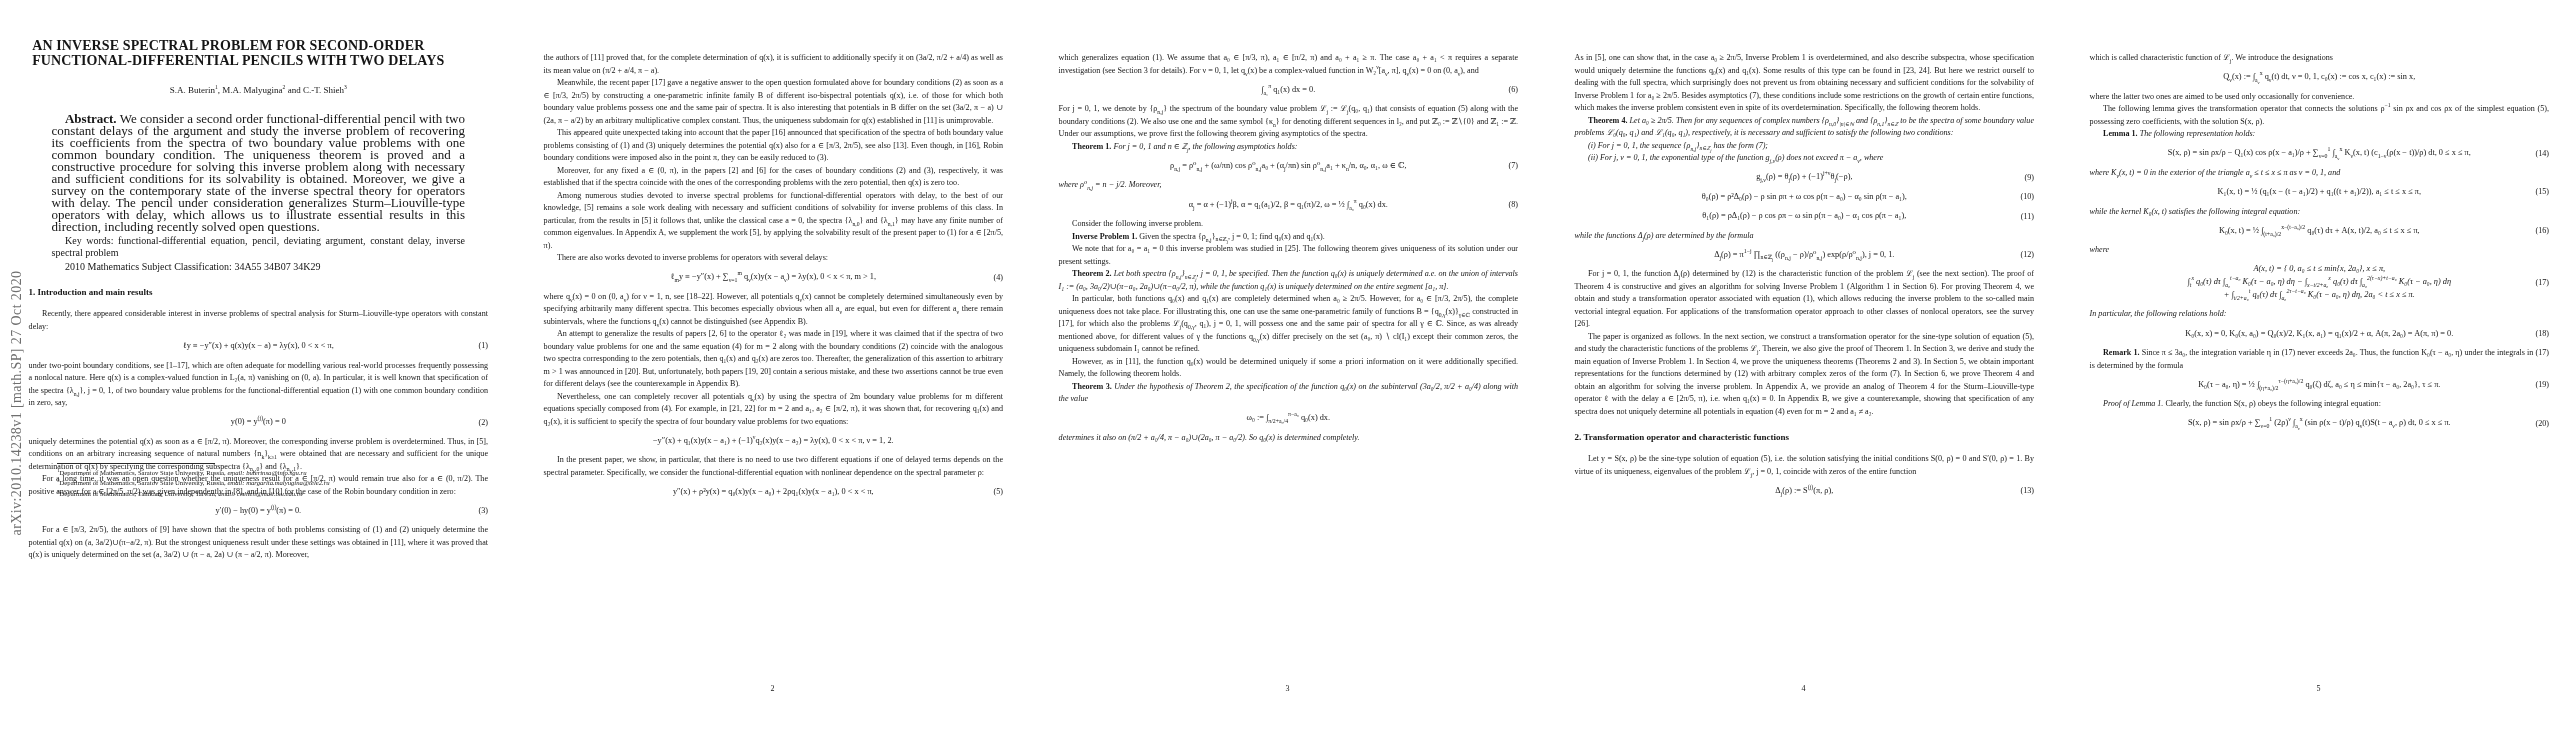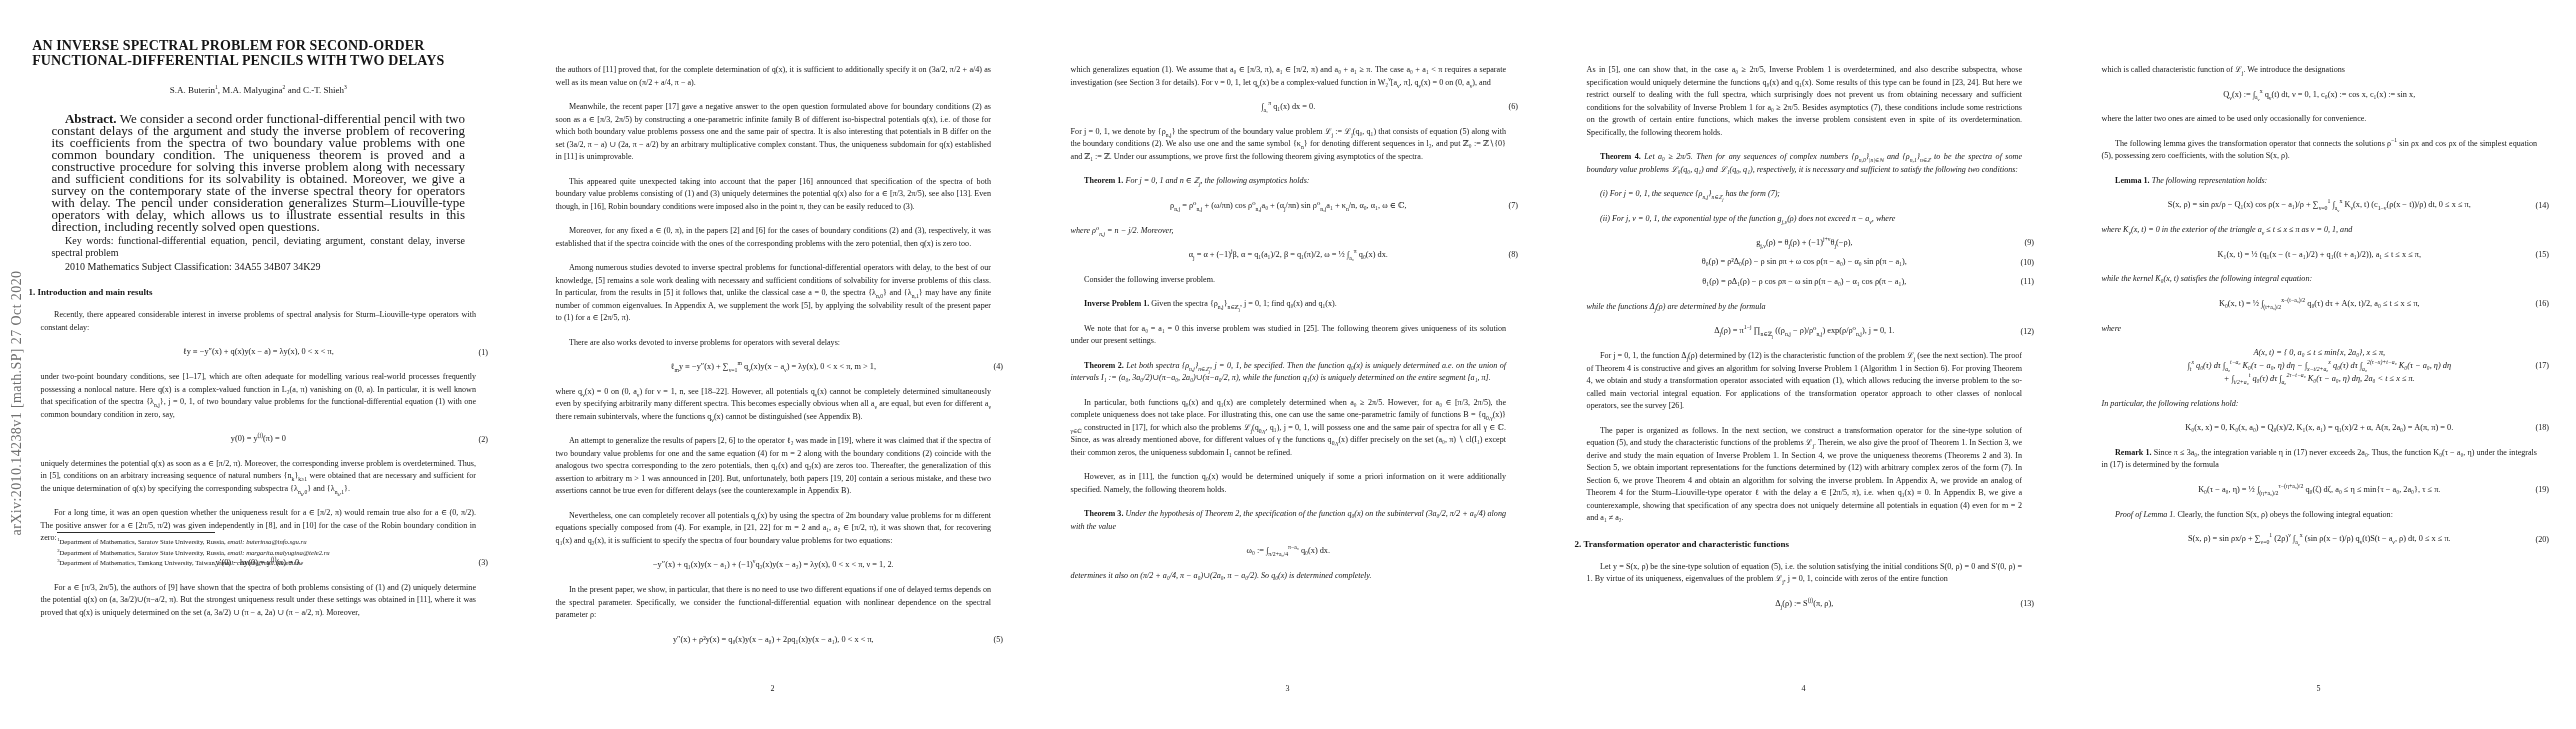--- a/index.html
+++ b/index.html
@@ -8,21 +8,21 @@
   .page{position:absolute;top:0;width:515px;height:729px;background:#fff;overflow:hidden;}
   .content{position:absolute;left:28.6px;right:27px;top:0;}
   .pad-first{padding-top:39px;}
   .pad-cont{padding-top:52px;}
   .pg-title{font-size:14px;line-height:14.6px;font-weight:bold;text-align:left;letter-spacing:0.1px;margin:0 3.6px;}
   .authors{font-size:9px;text-align:center;margin-top:16.4px;}
   .authors sup{font-size:62%;}
   .abstract{margin:18px 23px 0;font-size:13px;line-height:12px;text-align:justify;text-indent:13.4px;}
   .kwline{margin:2.4px 23px 0;font-size:10px;line-height:12px;text-align:justify;text-indent:13.4px;}
   .sec{font-weight:bold;font-size:9px;text-align:left;margin:14px 0 11px;}
-  .para{font-size:8.1px;line-height:12.5px;text-align:justify;text-indent:13.4px;margin:12px;}
+  .para{font-size:8.1px;line-height:12.5px;text-align:justify;text-indent:13.4px;margin:0;}
   .noind{text-indent:0;}
   .it{font-style:italic;}
   .lead{font-weight:bold;font-style:normal;}
   .lead-it{font-style:italic;font-weight:normal;}
   .eq{position:relative;margin:6.7px 0;font-size:8.3px;line-height:12.8px;text-align:center;padding:0 18px;}
   .eq .eqnum{position:absolute;right:0;top:50%;transform:translateY(-50%);font-size:8.1px;}
   .eq .line{display:block;font-style:italic;}
   sub,sup{font-size:70%;line-height:0;}
   sub sub,sup sub{font-size:80%;}
   .footnotes{position:absolute;left:28.6px;right:36px;bottom:63px;font-size:6.7px;line-height:10.3px;}

